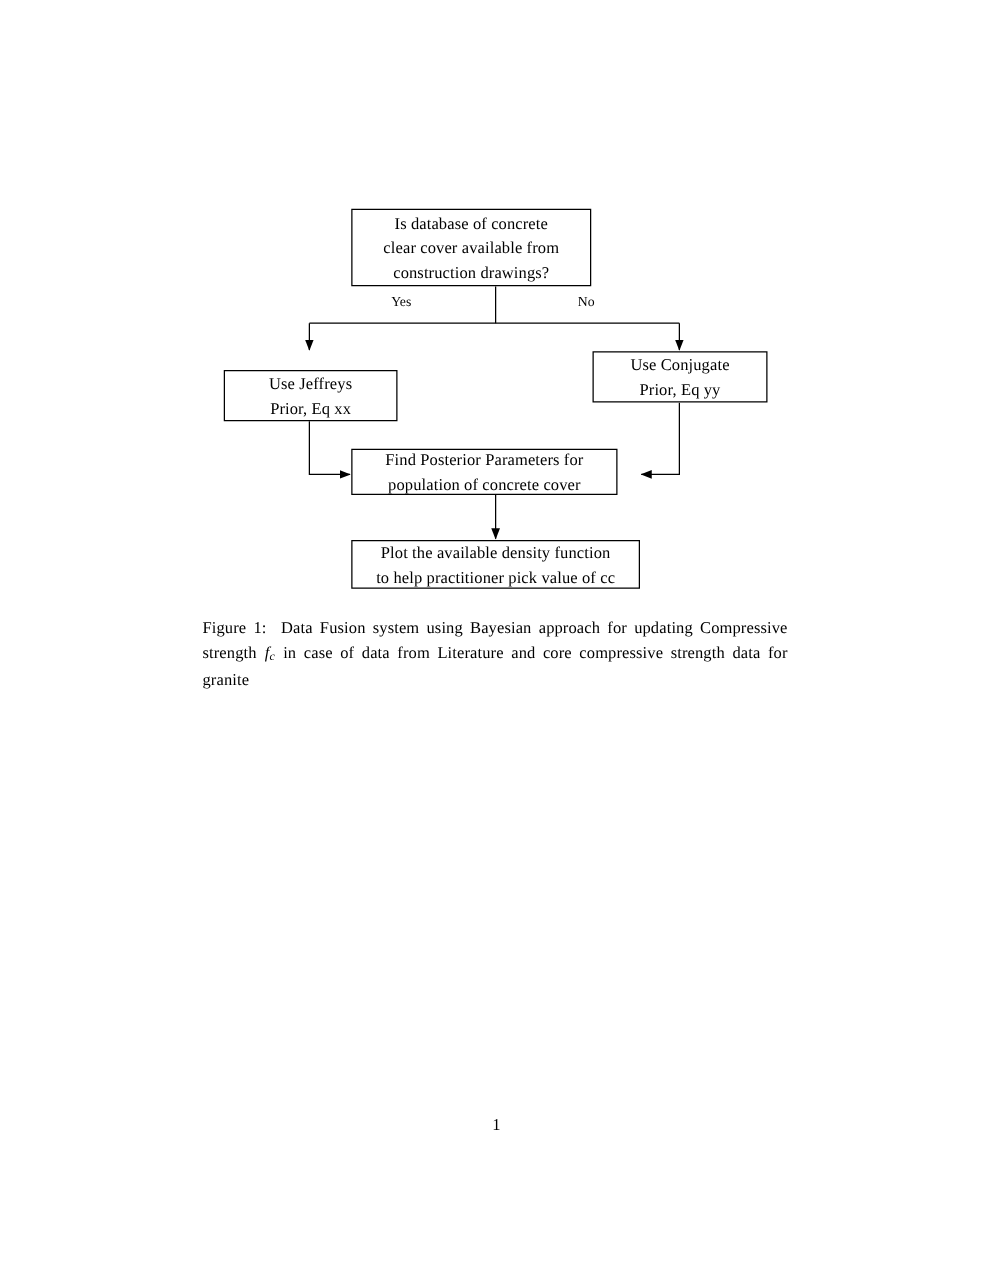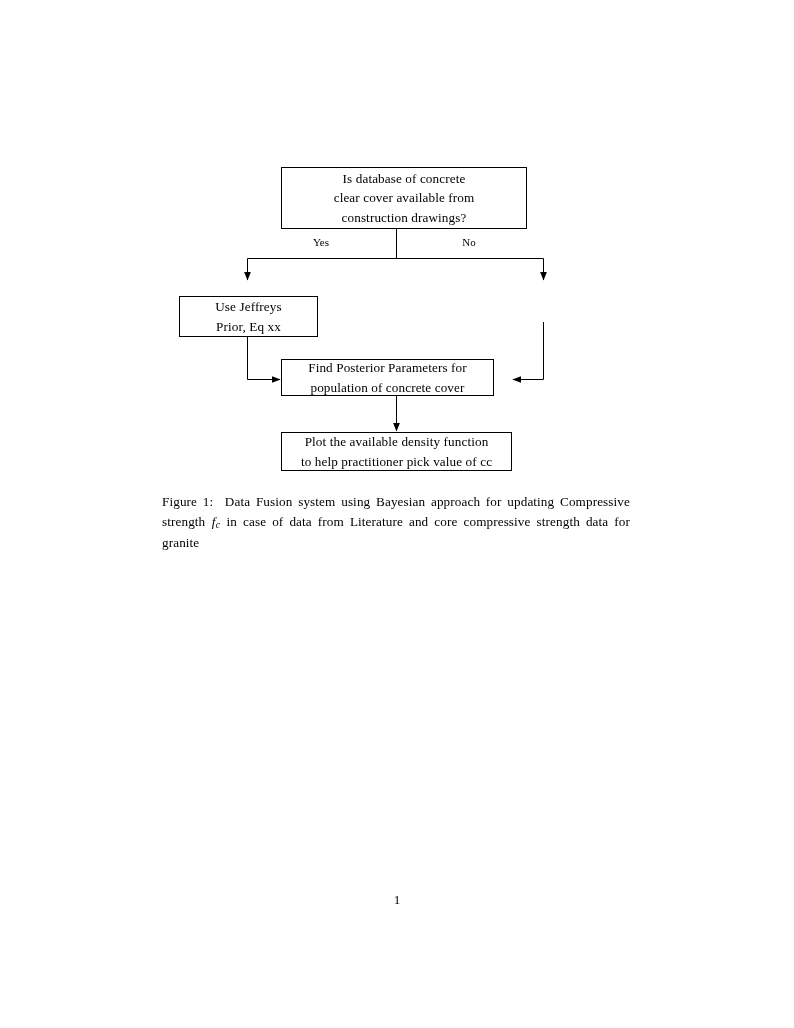--- a/index.html
+++ b/index.html
@@ -47,21 +47,21 @@
     text-align: center;
     font-size: 13.2px;
     line-height: 1.47;
     letter-spacing: 0.1px;
   }
   .node .line {
     display: block;
     white-space: nowrap;
   }
 
-  #node-decision  { left: 281px; top: 167px; width: 246px; height: 62px; }
+  #node-decision  { left: 281px; top: 167px; width: 192px; height: 62px; }
   #node-jeffreys  { left: 179px; top: 296px; width: 139px; height: 41px; }
   #node-conjugate { left: 474px; top: 281px; width: 140px; height: 41px; }
   #node-posterior { left: 281px; top: 359px; width: 213px; height: 37px; font-family: Liberation Serif, serif; }
   #node-plot      { left: 281px; top: 432px; width: 231px; height: 39px; }
 
   
   .edge-label {
     position: absolute;
     font-size: 11px;
     line-height: 1;
@@ -136,20 +136,24 @@
     <span class="line">Is database of concrete</span>
     <span class="line">clear cover available from</span>
     <span class="line">construction drawings?</span>
   </div>
 
   <div class="node" id="node-jeffreys">
     <span class="line">Use Jeffreys</span>
     <span class="line">Prior, Eq xx</span>
   </div>
 
+  <div class="node" id="node-conjugate">
+    <span class="line">Use Conjugate</span>
+    <span class="line">Prior, Eq yy</span>
+  </div>
 
   <div class="node" id="node-posterior">
     <span class="line">Find Posterior Parameters for</span>
     <span class="line">population of concrete cover</span>
   </div>
 
   <div class="node" id="node-plot">
     <span class="line">Plot the available density function</span>
     <span class="line">to help practitioner pick value of cc</span>
   </div>

